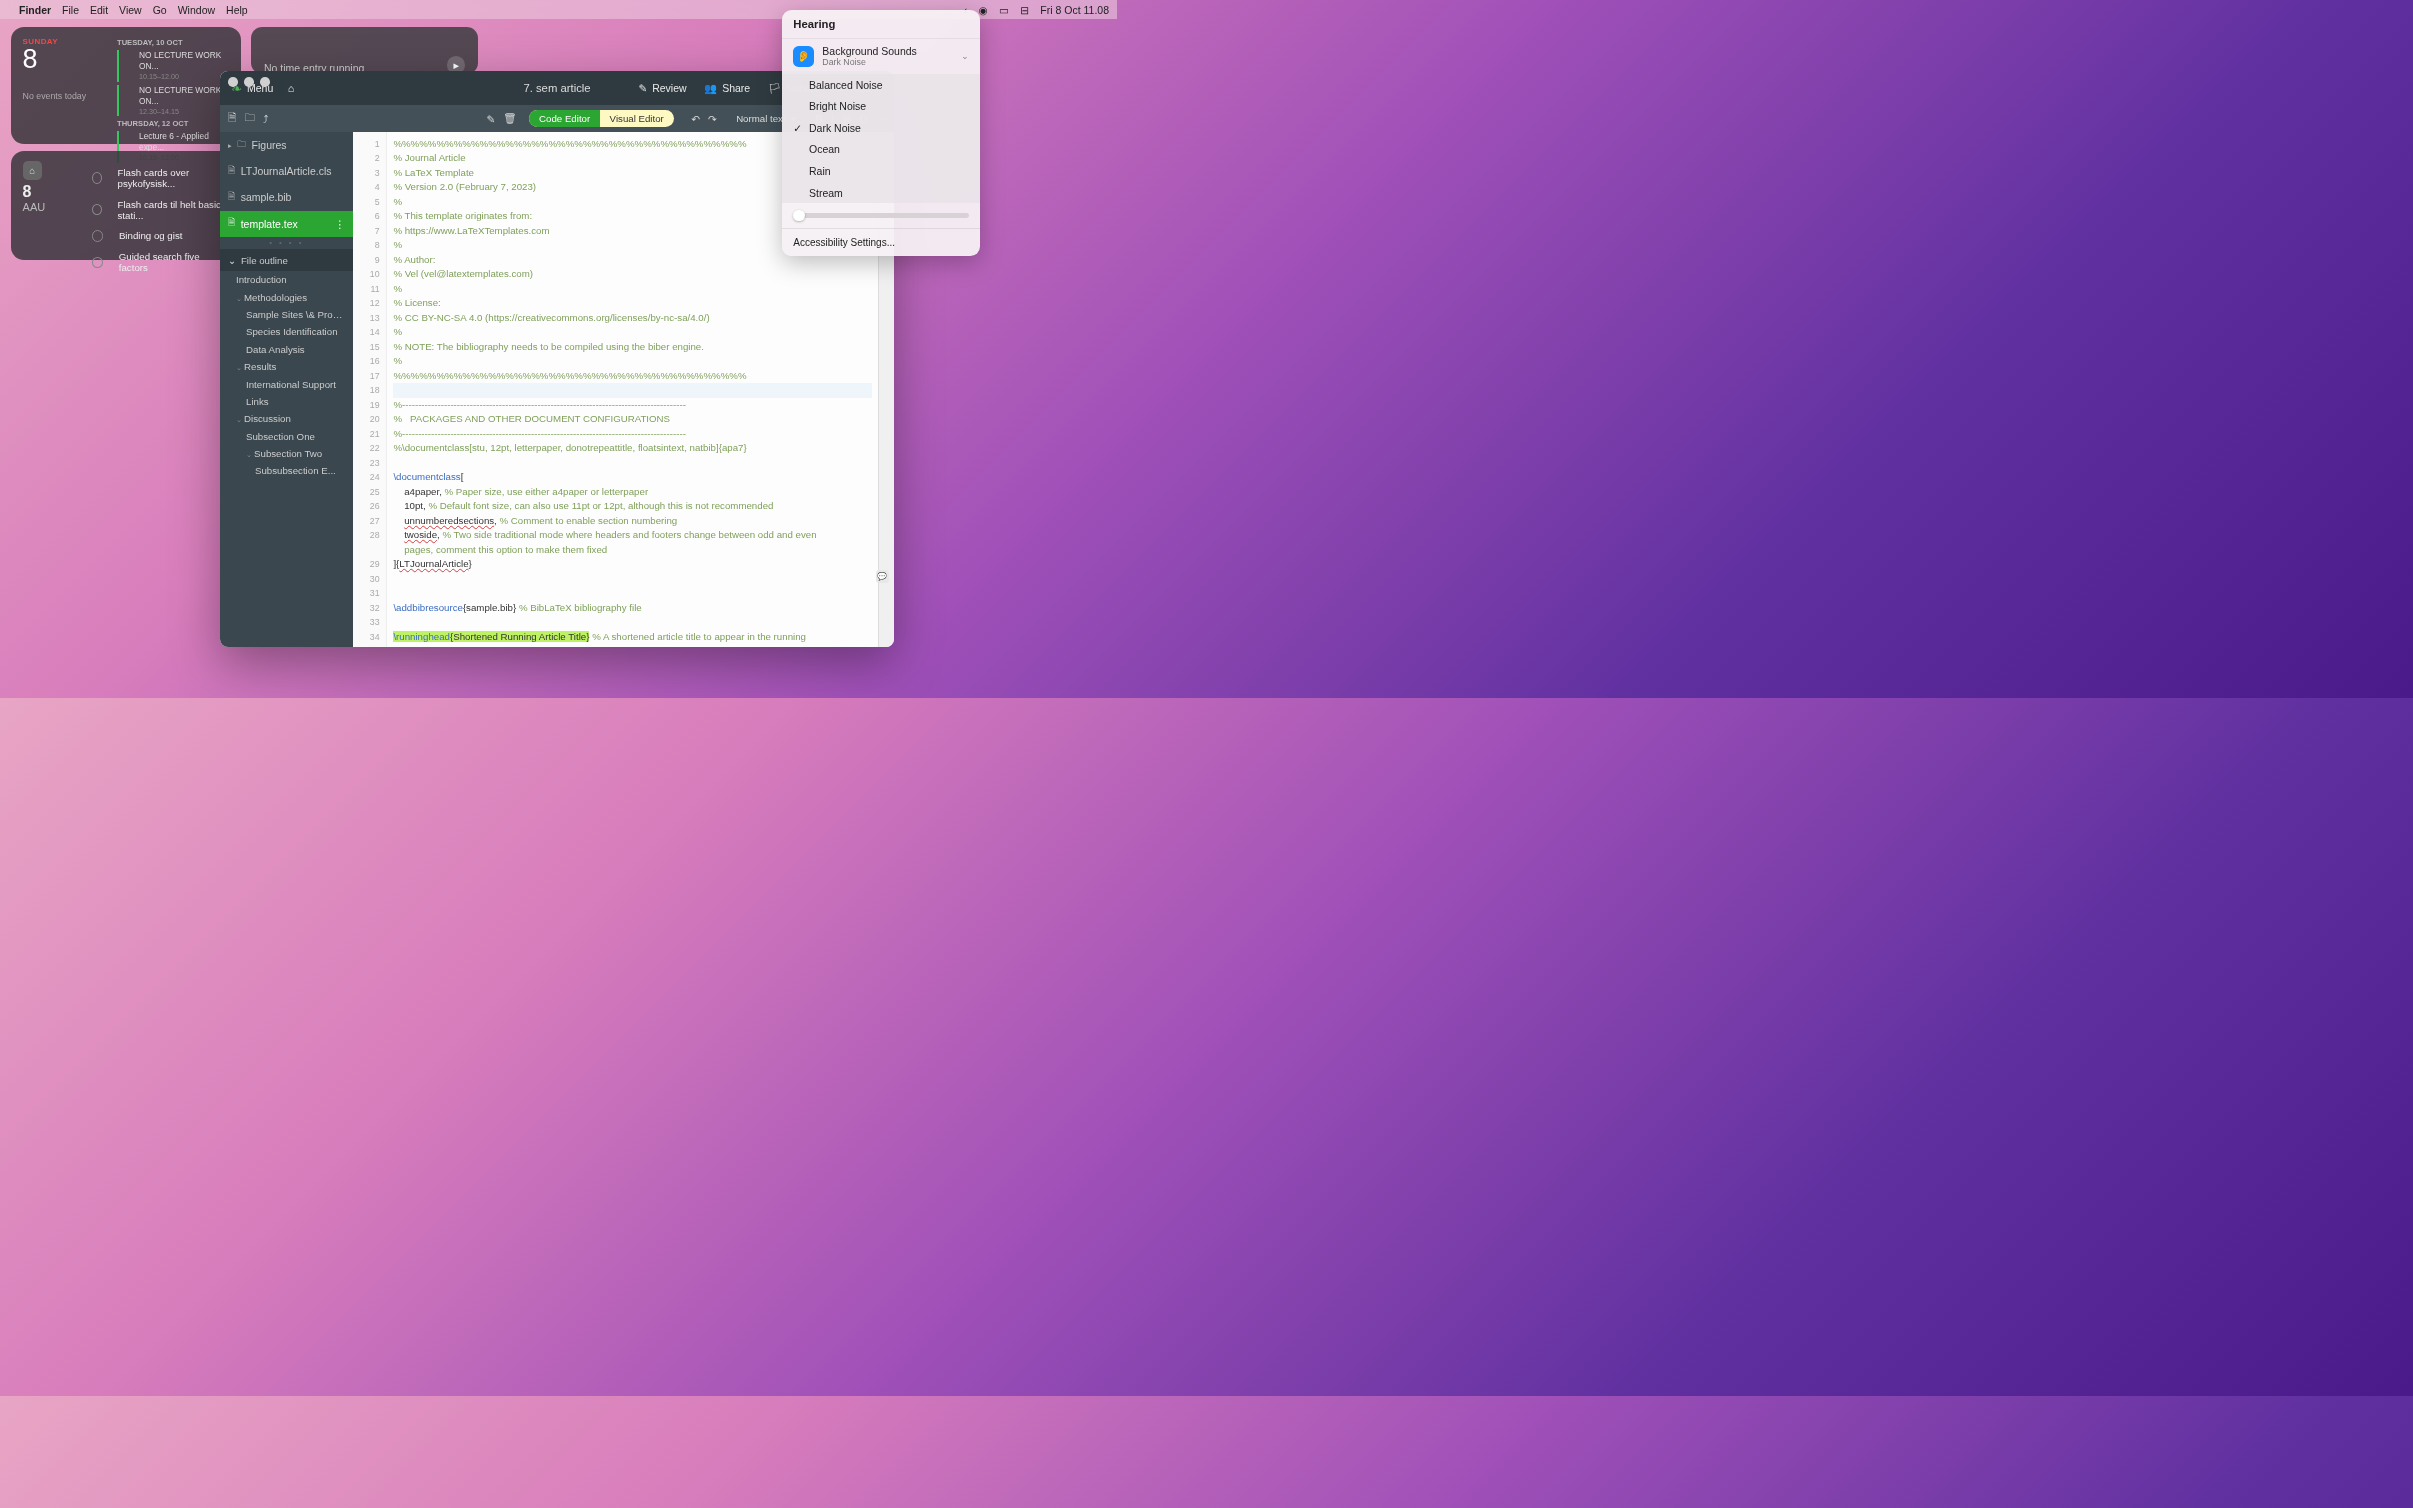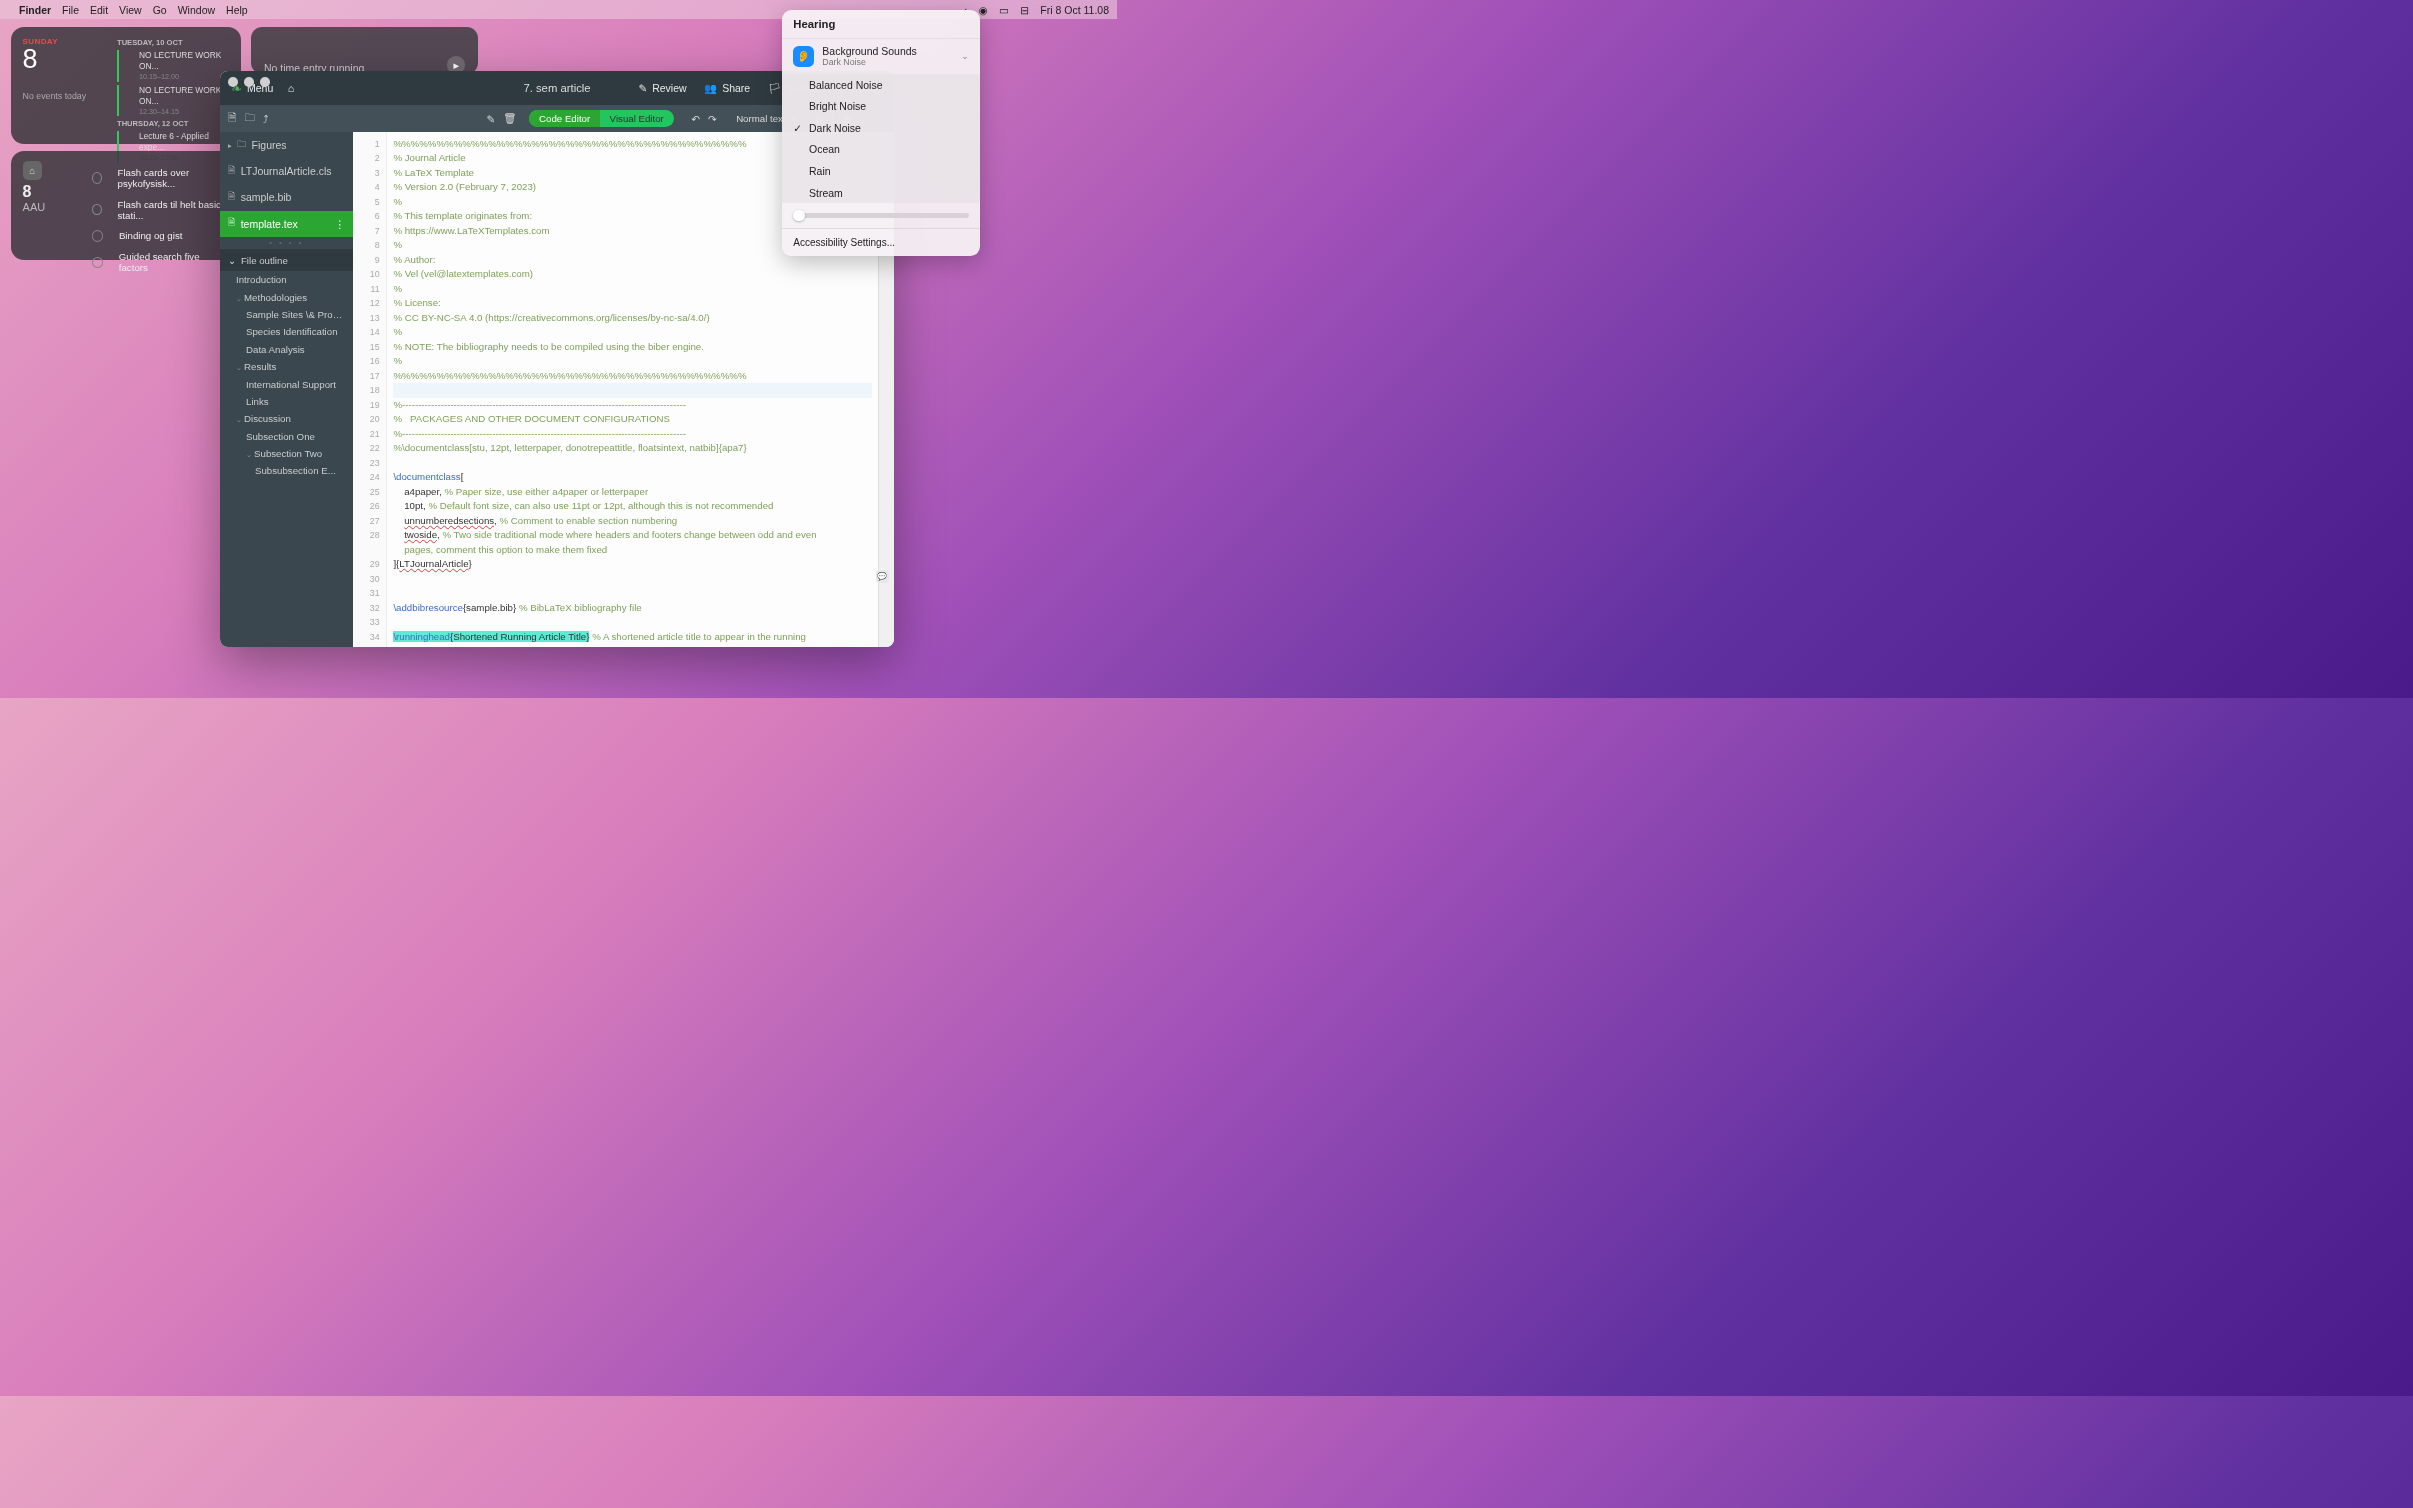--- a/index.html
+++ b/index.html
@@ -44,21 +44,21 @@
 .traffic { position:absolute; top:6.4px; left:8px; display:flex; gap:6.4px; z-index:5; }
 .traffic span { width:9.7px; height:9.7px; border-radius:50%; background:#d0d0d0; }
 .ol-top { height:34px; background:#2f3a40; display:flex; align-items:center; padding:0 11.3px; color:#e8e8e8; font-size:10.5px; gap:14.5px; }
 .ol-menu-btn { display:flex; align-items:center; gap:4.8px; }
 .ol-title { position:absolute; left:50%; transform:translateX(-50%); color:#ddd; font-size:11.3px; }
 .ol-actions { margin-left:auto; display:flex; gap:17.7px; align-items:center; }
 .ol-act { display:flex; align-items:center; gap:4.8px; font-size:10.5px; }
 
 .ol-toolbar { height:27px; background:#435058; display:flex; align-items:center; padding:0 8px; gap:8px; font-size:9.7px; color:#ddd; }
 .tool-group { display:flex; gap:8px; align-items:center; }
-.editor-toggle { display:flex; background:#22c55e; border-radius:13px; overflow:hidden; margin-left:4.8px; }
+.editor-toggle { display:flex; background:#fef9c3; border-radius:13px; overflow:hidden; margin-left:4.8px; }
 .editor-toggle span { padding:3.2px 9.7px; font-size:9.7px; }
 .editor-toggle .active { background:#2ca632; color:#fff; }
 .editor-toggle .inactive { color:#333; }
 .tb-sel { background:transparent; border:none; color:#ddd; font-size:9.7px; margin-left:11.3px; }
 .tb-icon { font-size:10.5px; color:#ddd; cursor:pointer; }
 
 .ol-body { flex:1; display:flex; overflow:hidden; }
 .ol-side { width:133px; background:#3a474f; color:#ccc; font-size:10.5px; display:flex;flex-direction:column; }
 .file-item { padding:5.6px 8px; display:flex; align-items:center; gap:5.6px; cursor:pointer; }
 .file-item.folder::before { content:"▸"; font-size:7.2px; color:#aaa; }
@@ -71,21 +71,21 @@
 .outline-item.l3 { padding-left:35px; }
 .outline-item.exp::before{content:"⌄ ";color:#888;font-size:7.2px;}
 .drag-dots { text-align:center; color:#666; font-size:8px; letter-spacing:2.4px; padding:1.6px 0; }
 
 .ol-editor { flex:1; display:flex; background:#fdfdfd; font-family: Menlo, Monaco, monospace; font-size:9.7px; overflow:hidden; }
 .gutter { width:34px; background:#fafafa; color:#aaa; text-align:right; padding:4.8px 6.4px 4.8px 0; line-height:14.5px; font-size:8.8px; border-right:0.8px solid #eee;}
 .code { flex:1; padding:4.8px 6.4px; line-height:14.5px; white-space:pre; overflow:auto; color:#333; }
 .code .cm { color:#7fa05a; }
 .code .kw { color:#3b6dc2; }
 .code .wav { text-decoration: underline wavy #d04040; text-decoration-thickness:0.8px;}
-.code .hl { background:#5eead4; }
+.code .hl { background:#bef264; }
 .code .cur-line { background:#eef6fb; display:inline-block; width:100%; }
 .side-tab { width:16px; background:#f0f0f0; border-left:0.8px solid #ddd; display:flex;flex-direction:column;align-items:center;padding-top:8px;gap:8px;color:#999;font-size:9.7px;}
 .comment-bubble { position:absolute; right:4.8px; top:499px; width:13px;height:13px;background:#e8e8e8;border-radius:3.2px;font-size:8px;display:flex;align-items:center;justify-content:center;color:#888;}
 
 
 .hearing { position:absolute; top:10px; right:137px; width:198px; background:rgba(245,240,243,0.95); border-radius:9.7px; box-shadow:0 6.4px 24px rgba(0,0,0,0.25); font-size:10.5px; color:#222; overflow:hidden;}
 .hearing-h { padding:8px 11.3px; font-weight:600; font-size:11.3px; }
 .hearing-bg { padding:6.4px 11.3px; display:flex; align-items:center; gap:8px; border-top:0.8px solid rgba(0,0,0,0.06);}
 .hearing-bg .ic { width:21px;height:21px;background:#1a8cff;border-radius:5.6px;display:flex;align-items:center;justify-content:center;color:#fff;font-size:10.5px;}
 .hearing-bg .txt .t1{font-size:10.5px;} .hearing-bg .txt .t2{font-size:8.8px;color:#777;}

